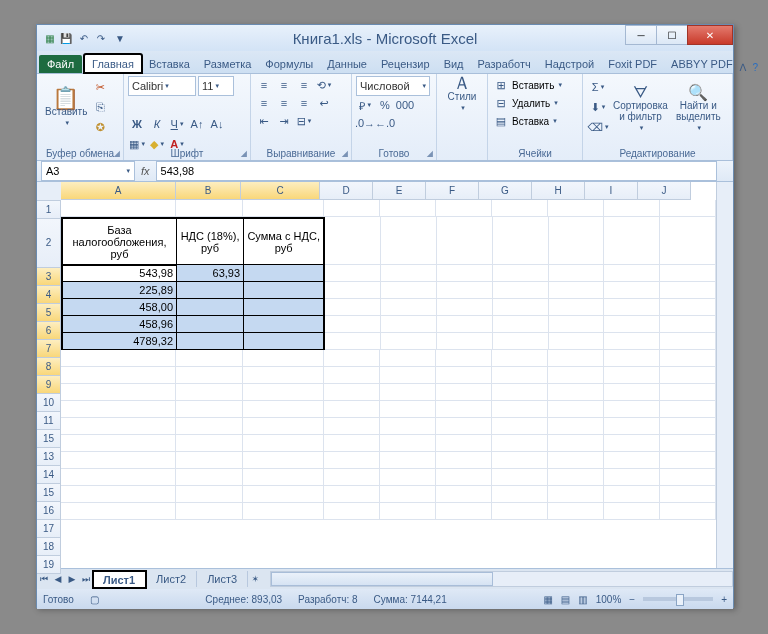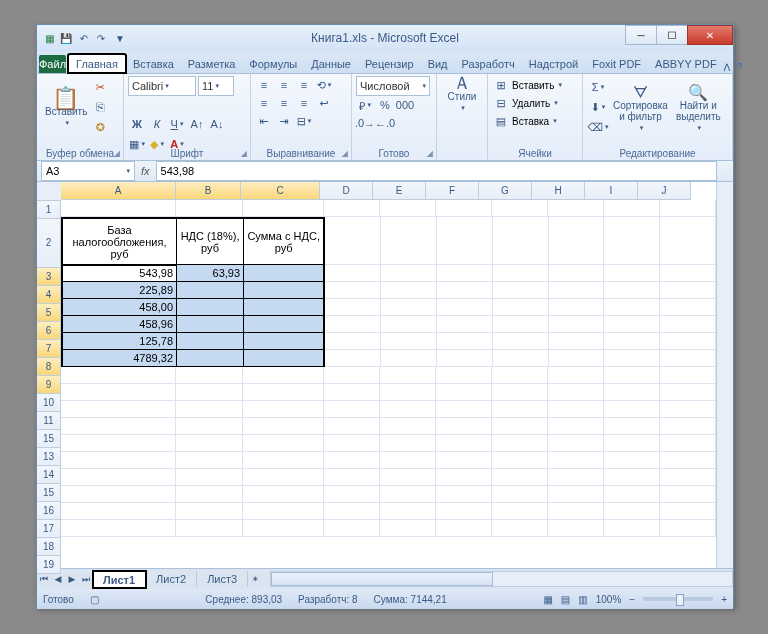--- a/index.html
+++ b/index.html
@@ -1,25 +1,25 @@
 <!DOCTYPE html>
 <html><head>
 <meta charset="utf-8">
 <style>
 html,body{margin:0;padding:0;font-family:"Segoe UI",Tahoma,sans-serif;font-size:11px;background:#8a8a8a;overflow:hidden}
 .window{position:absolute;left:36px;top:24px;width:696px;height:582px;background:#fff;border:1px solid #6a8bb0;box-shadow:2px 2px 6px rgba(0,0,0,.3)}
 .titlebar{height:26px;background:linear-gradient(#e8f1fb,#d3e3f6);display:flex;align-items:center;position:relative}
 .qat{display:flex;gap:3px;padding-left:6px;align-items:center}
 .qat span{width:14px;height:14px;display:inline-flex;align-items:center;justify-content:center;color:#3a5a85;font-size:10px}
-.title{position:absolute;left:50%;transform:translateX(-50%);color:#3a5a85;font-size:12px}
+.title{position:absolute;left:50%;transform:translateX(-50%);color:#3a5a85;font-size:15px}
 .winbtns{position:absolute;right:0;top:0;display:flex}
 .winbtn{width:30px;height:18px;display:flex;align-items:center;justify-content:center;border:1px solid #a4b8d2;margin-left:-1px;font-size:10px;background:linear-gradient(#f4f8fd,#dce8f6)}
 .winbtn.close{width:44px;background:linear-gradient(#e47a6e,#c83a2a);color:#fff;border-color:#a03428;border-top-right-radius:0}
 .tabstrip{height:22px;background:linear-gradient(#dbe7f5,#cddff2);display:flex;align-items:flex-end;padding-left:2px;border-bottom:1px solid #a9bfda}
-.filetab{background:#1d6b40;color:#fff;padding:3px 0;font-size:11px;border-radius:2px 2px 0 0;margin-right:2px}
+.filetab{background:#1d6b40;color:#fff;padding:3px 8px;font-size:11px;border-radius:2px 2px 0 0;margin-right:2px}
 .tab{padding:3px 7px;color:#3a5a85;font-size:11px;border-radius:2px 2px 0 0;white-space:nowrap}
 .tab.active{background:#f4f8fd;border:1px solid #a9bfda;border-bottom:none}
 .tabright{margin-left:auto;display:flex;gap:6px;padding-right:6px;align-items:center;color:#3a5a85}
 .tabright span{font-size:10px}
 .ribbon{height:86px;background:linear-gradient(#f4f8fd,#e4edf9);border-bottom:1px solid #a9bfda;display:flex}
 .group{border-right:1px solid #c4d4e8;padding:2px 4px;display:flex;flex-direction:column;position:relative}
 .grouplabel{position:absolute;bottom:1px;left:0;right:0;text-align:center;font-size:10px;color:#4a6a95}
 .grouplabel .dl{position:absolute;right:3px;bottom:1px;font-size:8px;color:#7a93b5}
 .bigbtn{display:flex;flex-direction:column;align-items:center;justify-content:center;padding:2px 4px;color:#3a5a85;font-size:10px;line-height:11px;text-align:center}
 .bigbtn .ico{font-size:22px;margin-bottom:2px}
@@ -371,32 +371,20 @@
             <div class="cell selrange  thick-r mid-b" style="width: 78px;"></div>
             <div class="cell" style="width: 52px;"></div>
             <div class="cell" style="width: 52px;"></div>
             <div class="cell" style="width: 52px;"></div>
             <div class="cell" style="width: 52px;"></div>
             <div class="cell" style="width: 52px;"></div>
             <div class="cell" style="width: 52px;"></div>
             <div class="cell" style="width: 52px;"></div>
           </div>
           <div class="crow">
-            <div class="cell selrange thick-l mid-r mid-b" style="width: 114px;">125,78</div>
-            <div class="cell selrange  mid-r mid-b" style="width: 64px;"></div>
-            <div class="cell selrange  thick-r mid-b" style="width: 78px;"></div>
-            <div class="cell" style="width: 52px;"></div>
-            <div class="cell" style="width: 52px;"></div>
-            <div class="cell" style="width: 52px;"></div>
-            <div class="cell" style="width: 52px;"></div>
-            <div class="cell" style="width: 52px;"></div>
-            <div class="cell" style="width: 52px;"></div>
-            <div class="cell" style="width: 52px;"></div>
-          </div>
-          <div class="crow">
             <div class="cell selrange thick-l mid-r mid-b" style="width: 114px;">4789,32</div>
             <div class="cell selrange  mid-r mid-b" style="width: 64px;"></div>
             <div class="cell selrange  thick-r mid-b" style="width: 78px;"></div>
             <div class="cell" style="width: 52px;"></div>
             <div class="cell" style="width: 52px;"></div>
             <div class="cell" style="width: 52px;"></div>
             <div class="cell" style="width: 52px;"></div>
             <div class="cell" style="width: 52px;"></div>
             <div class="cell" style="width: 52px;"></div>
             <div class="cell" style="width: 52px;"></div>

